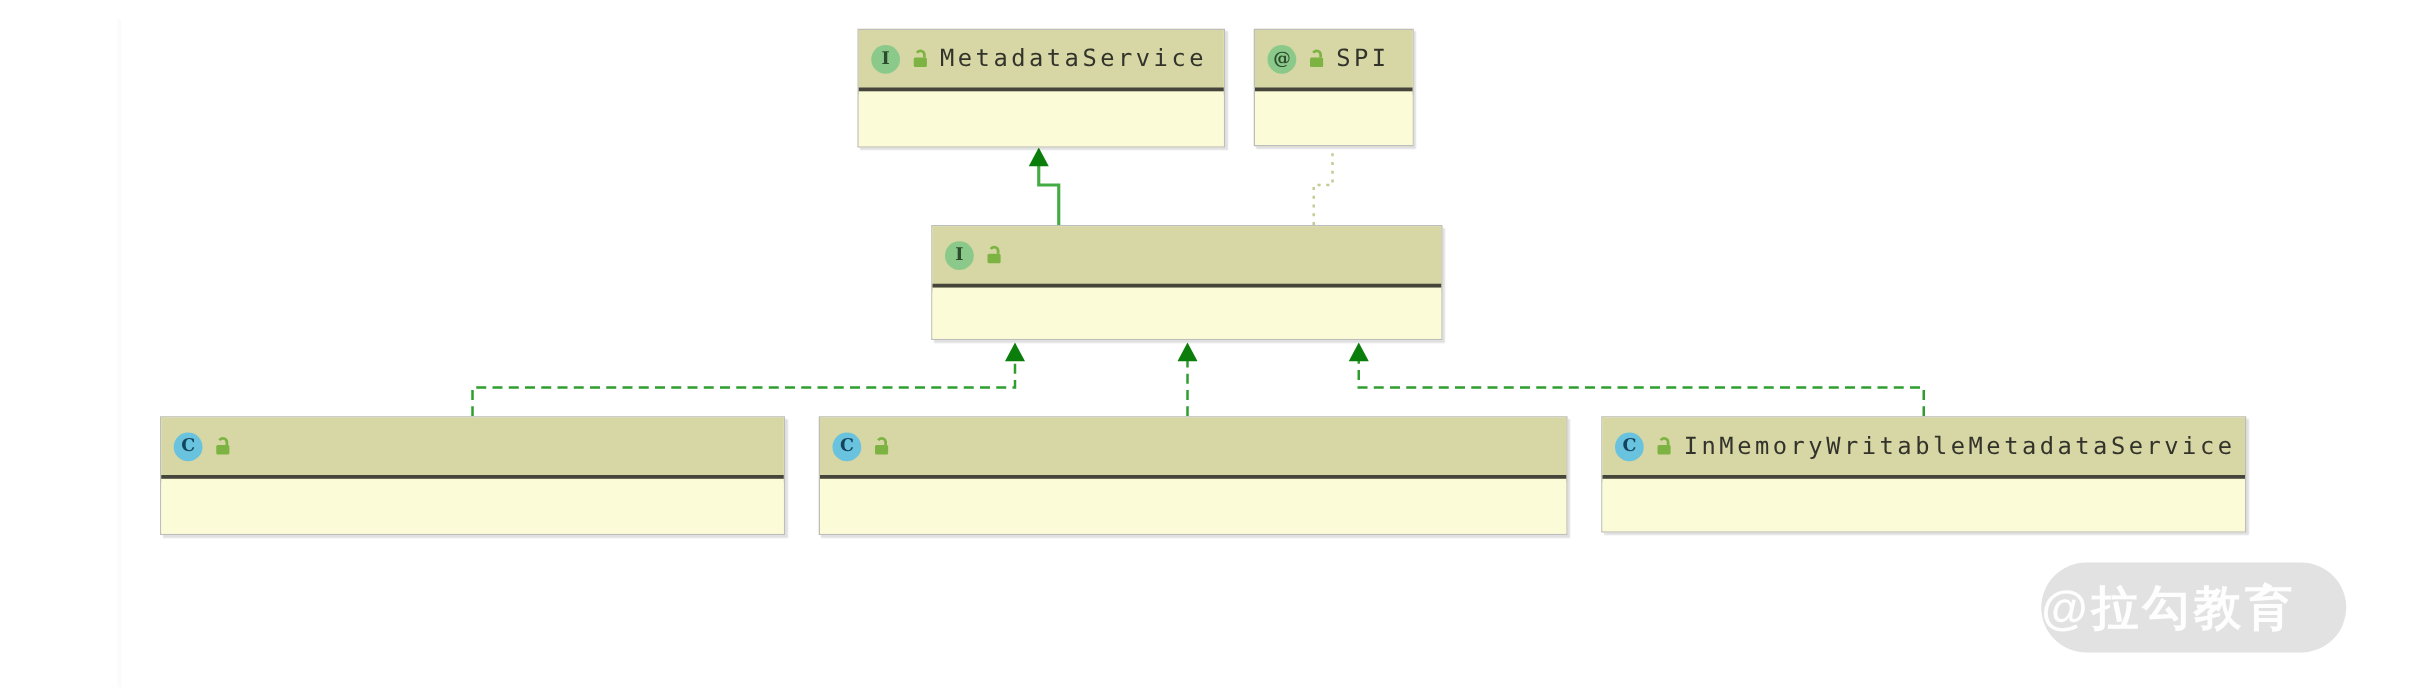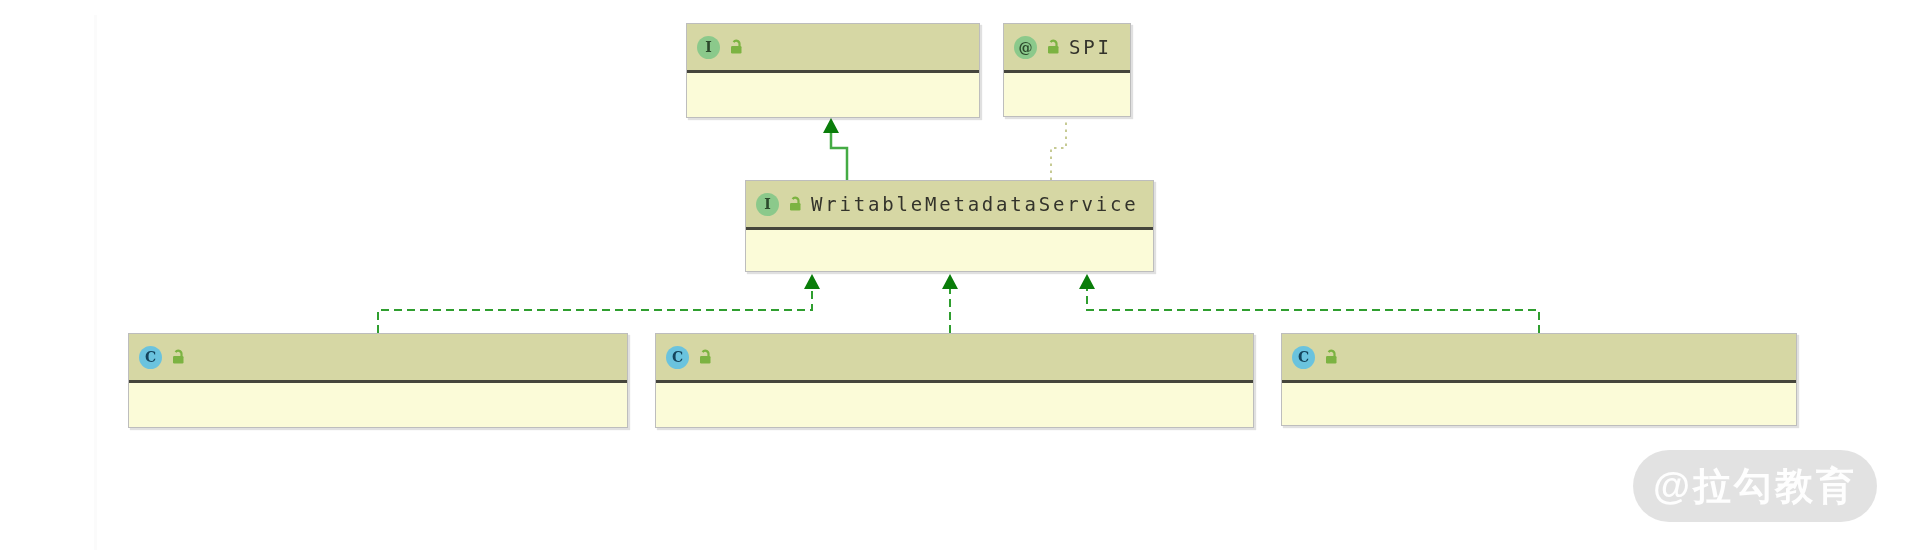--- a/index.html
+++ b/index.html
@@ -18,21 +18,21 @@
 
   .badge{width:23px;height:23px;border-radius:50%;flex:0 0 23px;
          display:flex;align-items:center;justify-content:center;
          font-family:"DejaVu Serif","Liberation Serif",serif;
          font-size:14px;font-weight:bold;}
   .badge-green{background:#8bc98b;color:#2c4a2c;}
   .badge-blue{background:#6ac3de;color:#14445c;}
   .padlock{width:16px;height:16px;flex:0 0 16px;margin-left:8px;display:block;}
 
   .watermark{position:absolute;left:1633px;top:450px;width:244px;height:72px;border-radius:36px;
-             background:rgba(203,203,203,0.55);display:flex;align-items:center;justify-content:center;
+             background:rgba(203,203,203,0.55);display:flex;align-items:center;
              font-family:"Liberation Sans","DejaVu Sans",sans-serif;font-size:38px;font-weight:bold;
              color:rgba(255,255,255,0.95);letter-spacing:3px;}
 </style>
 </head>
 <body>
 
 <div class="stage">
 
   <div class="canvas-edge"></div>
 
@@ -63,20 +63,21 @@
     </g>
   </svg>
 
   <div class="node" style="left:686px;top:23px;width:294px;height:95px">
     <div class="node-header">
       <span class="badge badge-green">I</span>
       <svg class="padlock" viewBox="0 0 16 16">
         <path d="M11.5 7 V4.8 A3.2 3.2 0 0 0 5.6 3.2" fill="none" stroke="#7cb342" stroke-width="2.2"></path>
         <rect x="3" y="7" width="10.5" height="7.5" rx="1.2" fill="#7cb342"></rect>
       </svg>
+      <span class="node-label">MetadataService</span>
     </div>
     <div class="node-body"></div>
   </div>
 
   <div class="node" style="left:1003px;top:23px;width:128px;height:94px">
     <div class="node-header">
       <span class="badge badge-green">@</span>
       <svg class="padlock" viewBox="0 0 16 16">
         <path d="M11.5 7 V4.8 A3.2 3.2 0 0 0 5.6 3.2" fill="none" stroke="#7cb342" stroke-width="2.2"></path>
         <rect x="3" y="7" width="10.5" height="7.5" rx="1.2" fill="#7cb342"></rect>
@@ -86,21 +87,20 @@
     <div class="node-body"></div>
   </div>
 
   <div class="node" style="left:745px;top:180px;width:409px;height:92px">
     <div class="node-header">
       <span class="badge badge-green">I</span>
       <svg class="padlock" viewBox="0 0 16 16">
         <path d="M11.5 7 V4.8 A3.2 3.2 0 0 0 5.6 3.2" fill="none" stroke="#7cb342" stroke-width="2.2"></path>
         <rect x="3" y="7" width="10.5" height="7.5" rx="1.2" fill="#7cb342"></rect>
       </svg>
-      <span class="node-label">WritableMetadataService</span>
     </div>
     <div class="node-body"></div>
   </div>
 
   <div class="node" style="left:128px;top:333px;width:500px;height:95px">
     <div class="node-header">
       <span class="badge badge-blue">C</span>
       <svg class="padlock" viewBox="0 0 16 16">
         <path d="M11.5 7 V4.8 A3.2 3.2 0 0 0 5.6 3.2" fill="none" stroke="#7cb342" stroke-width="2.2"></path>
         <rect x="3" y="7" width="10.5" height="7.5" rx="1.2" fill="#7cb342"></rect>
@@ -120,20 +120,21 @@
     <div class="node-body"></div>
   </div>
 
   <div class="node" style="left:1281px;top:333px;width:516px;height:93px">
     <div class="node-header">
       <span class="badge badge-blue">C</span>
       <svg class="padlock" viewBox="0 0 16 16">
         <path d="M11.5 7 V4.8 A3.2 3.2 0 0 0 5.6 3.2" fill="none" stroke="#7cb342" stroke-width="2.2"></path>
         <rect x="3" y="7" width="10.5" height="7.5" rx="1.2" fill="#7cb342"></rect>
       </svg>
+      <span class="node-label">InMemoryWritableMetadataService</span>
     </div>
     <div class="node-body"></div>
   </div>
 
   <div class="watermark">
     <span>@拉勾教育</span>
   </div>
 
 </div>
 

